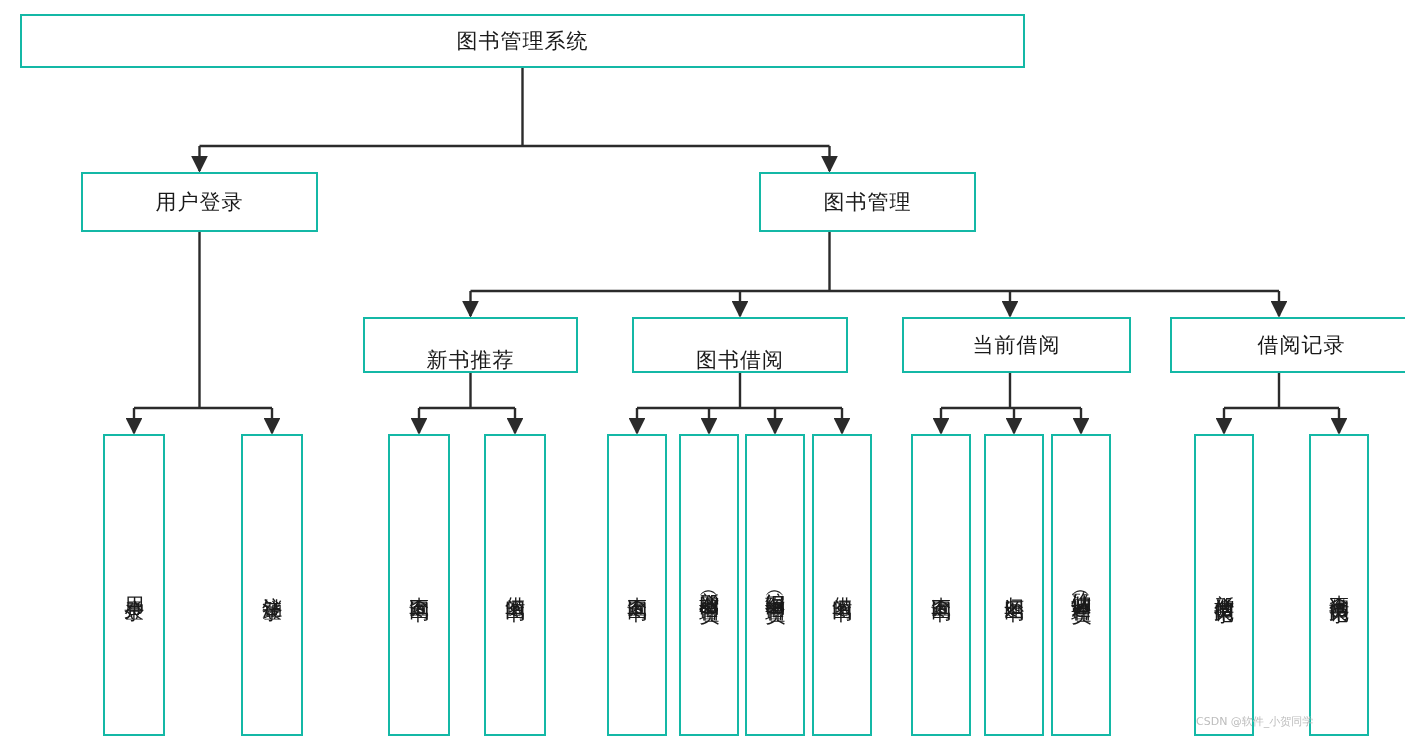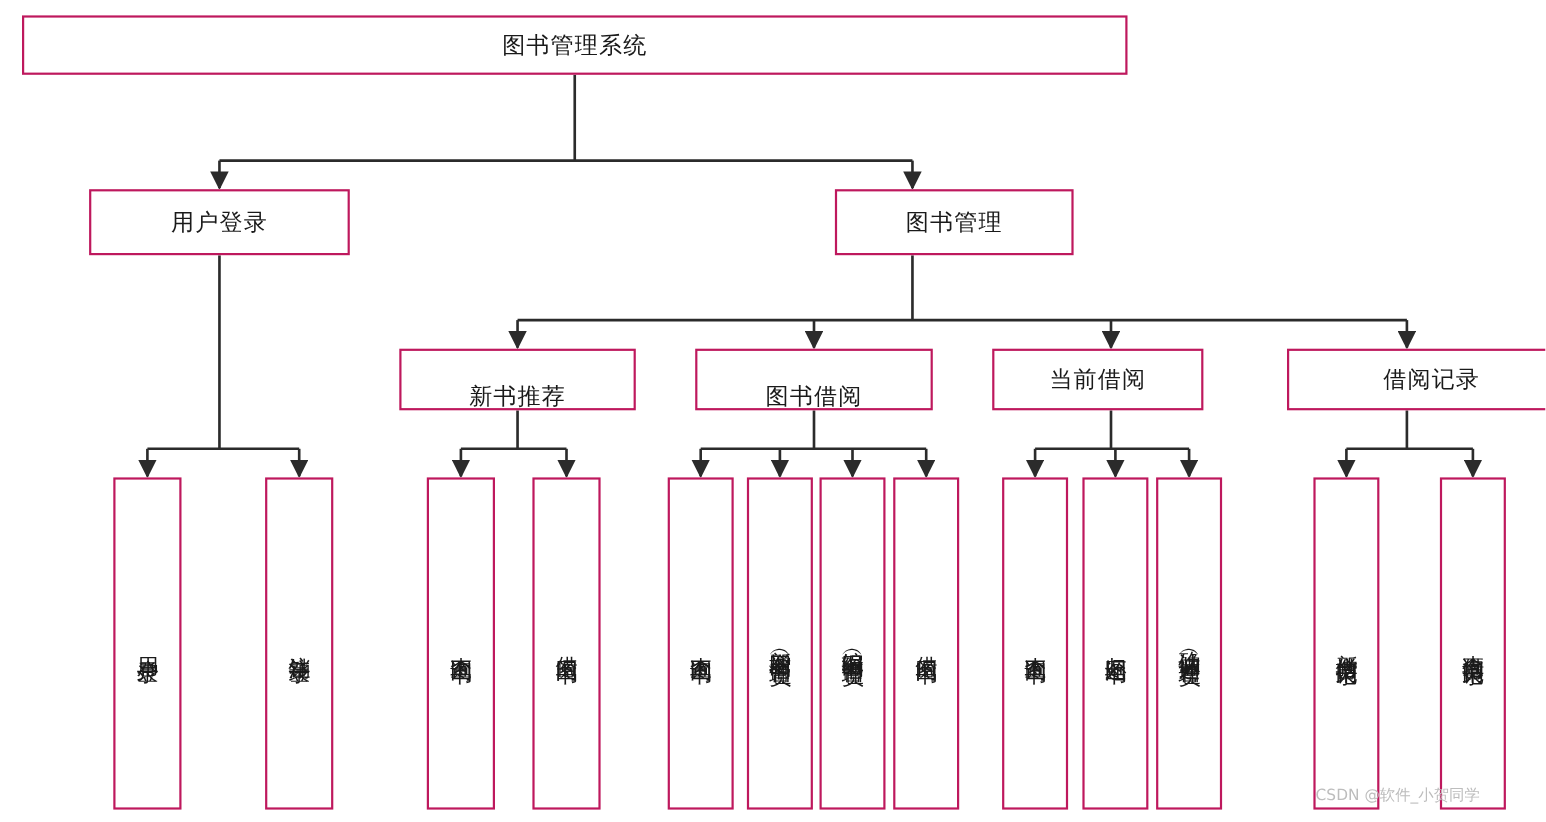--- a/index.html
+++ b/index.html
@@ -20,21 +20,21 @@
     position: absolute;
     left: 0; top: 0;
     width: 1405px;
     height: 747px;
     pointer-events: none;
   }
   .node {
     position: absolute;
     box-sizing: border-box;
     background: #ffffff;
-    border: 2px solid #be185d;
+    border: 2px solid #14b8a6;
     display: flex;
     align-items: center;
     justify-content: center;
     color: #1a1a1a;
     z-index: 2;
   }
   .node.h {
     font-size: 21px;
     letter-spacing: 1px;
   }
@@ -52,21 +52,21 @@
     writing-mode: vertical-rl;
     text-orientation: upright;
     line-height: 1.18;
     letter-spacing: 2px;
     white-space: nowrap;
     display: block;
   }
   .watermark {
     position: absolute;
     color: #bdbdbd;
-    font-size: 14px;
+    font-size: 11px;
     white-space: nowrap;
     z-index: 5;
     font-family: "DejaVu Sans", "Liberation Sans", sans-serif;
   }
 </style>
 </head>
 <body>
 
 <div id="canvas">
   <svg id="edges" viewBox="0 0 1405 747" xmlns="http://www.w3.org/2000/svg">
@@ -113,21 +113,21 @@
       </div>
       <div class="node h" style="left: 711px; top: 172px; width: 217px; height: 60px; margin-left: 48px;">
         <span class="node-label-h">图书管理</span>
       </div>
       <div class="node h" style="left: 363px; top: 317px; width: 215px; height: 56px; align-items: flex-end;">
         <span class="node-label-h">新书推荐</span>
       </div>
       <div class="node h" style="left: 632px; top: 317px; width: 216px; height: 56px; align-items: flex-end;">
         <span class="node-label-h">图书借阅</span>
       </div>
-      <div class="node h" style="left: 902px; top: 317px; width: 192px; height: 56px;">
+      <div class="node h" style="left: 902px; top: 317px; width: 229px; height: 56px;">
         <span class="node-label-h">当前借阅</span>
       </div>
       <div class="node h" style="left: 1170px; top: 317px; width: 263px; height: 56px;">
         <span class="node-label-h">借阅记录</span>
       </div>
       <div class="node v" style="left: 103px; top: 434px; width: 62px; height: 302px;">
         <span class="node-label-v">用户登录</span>
       </div>
       <div class="node v" style="left: 241px; top: 434px; width: 62px; height: 302px;">
         <span class="node-label-v">注销登录</span>

